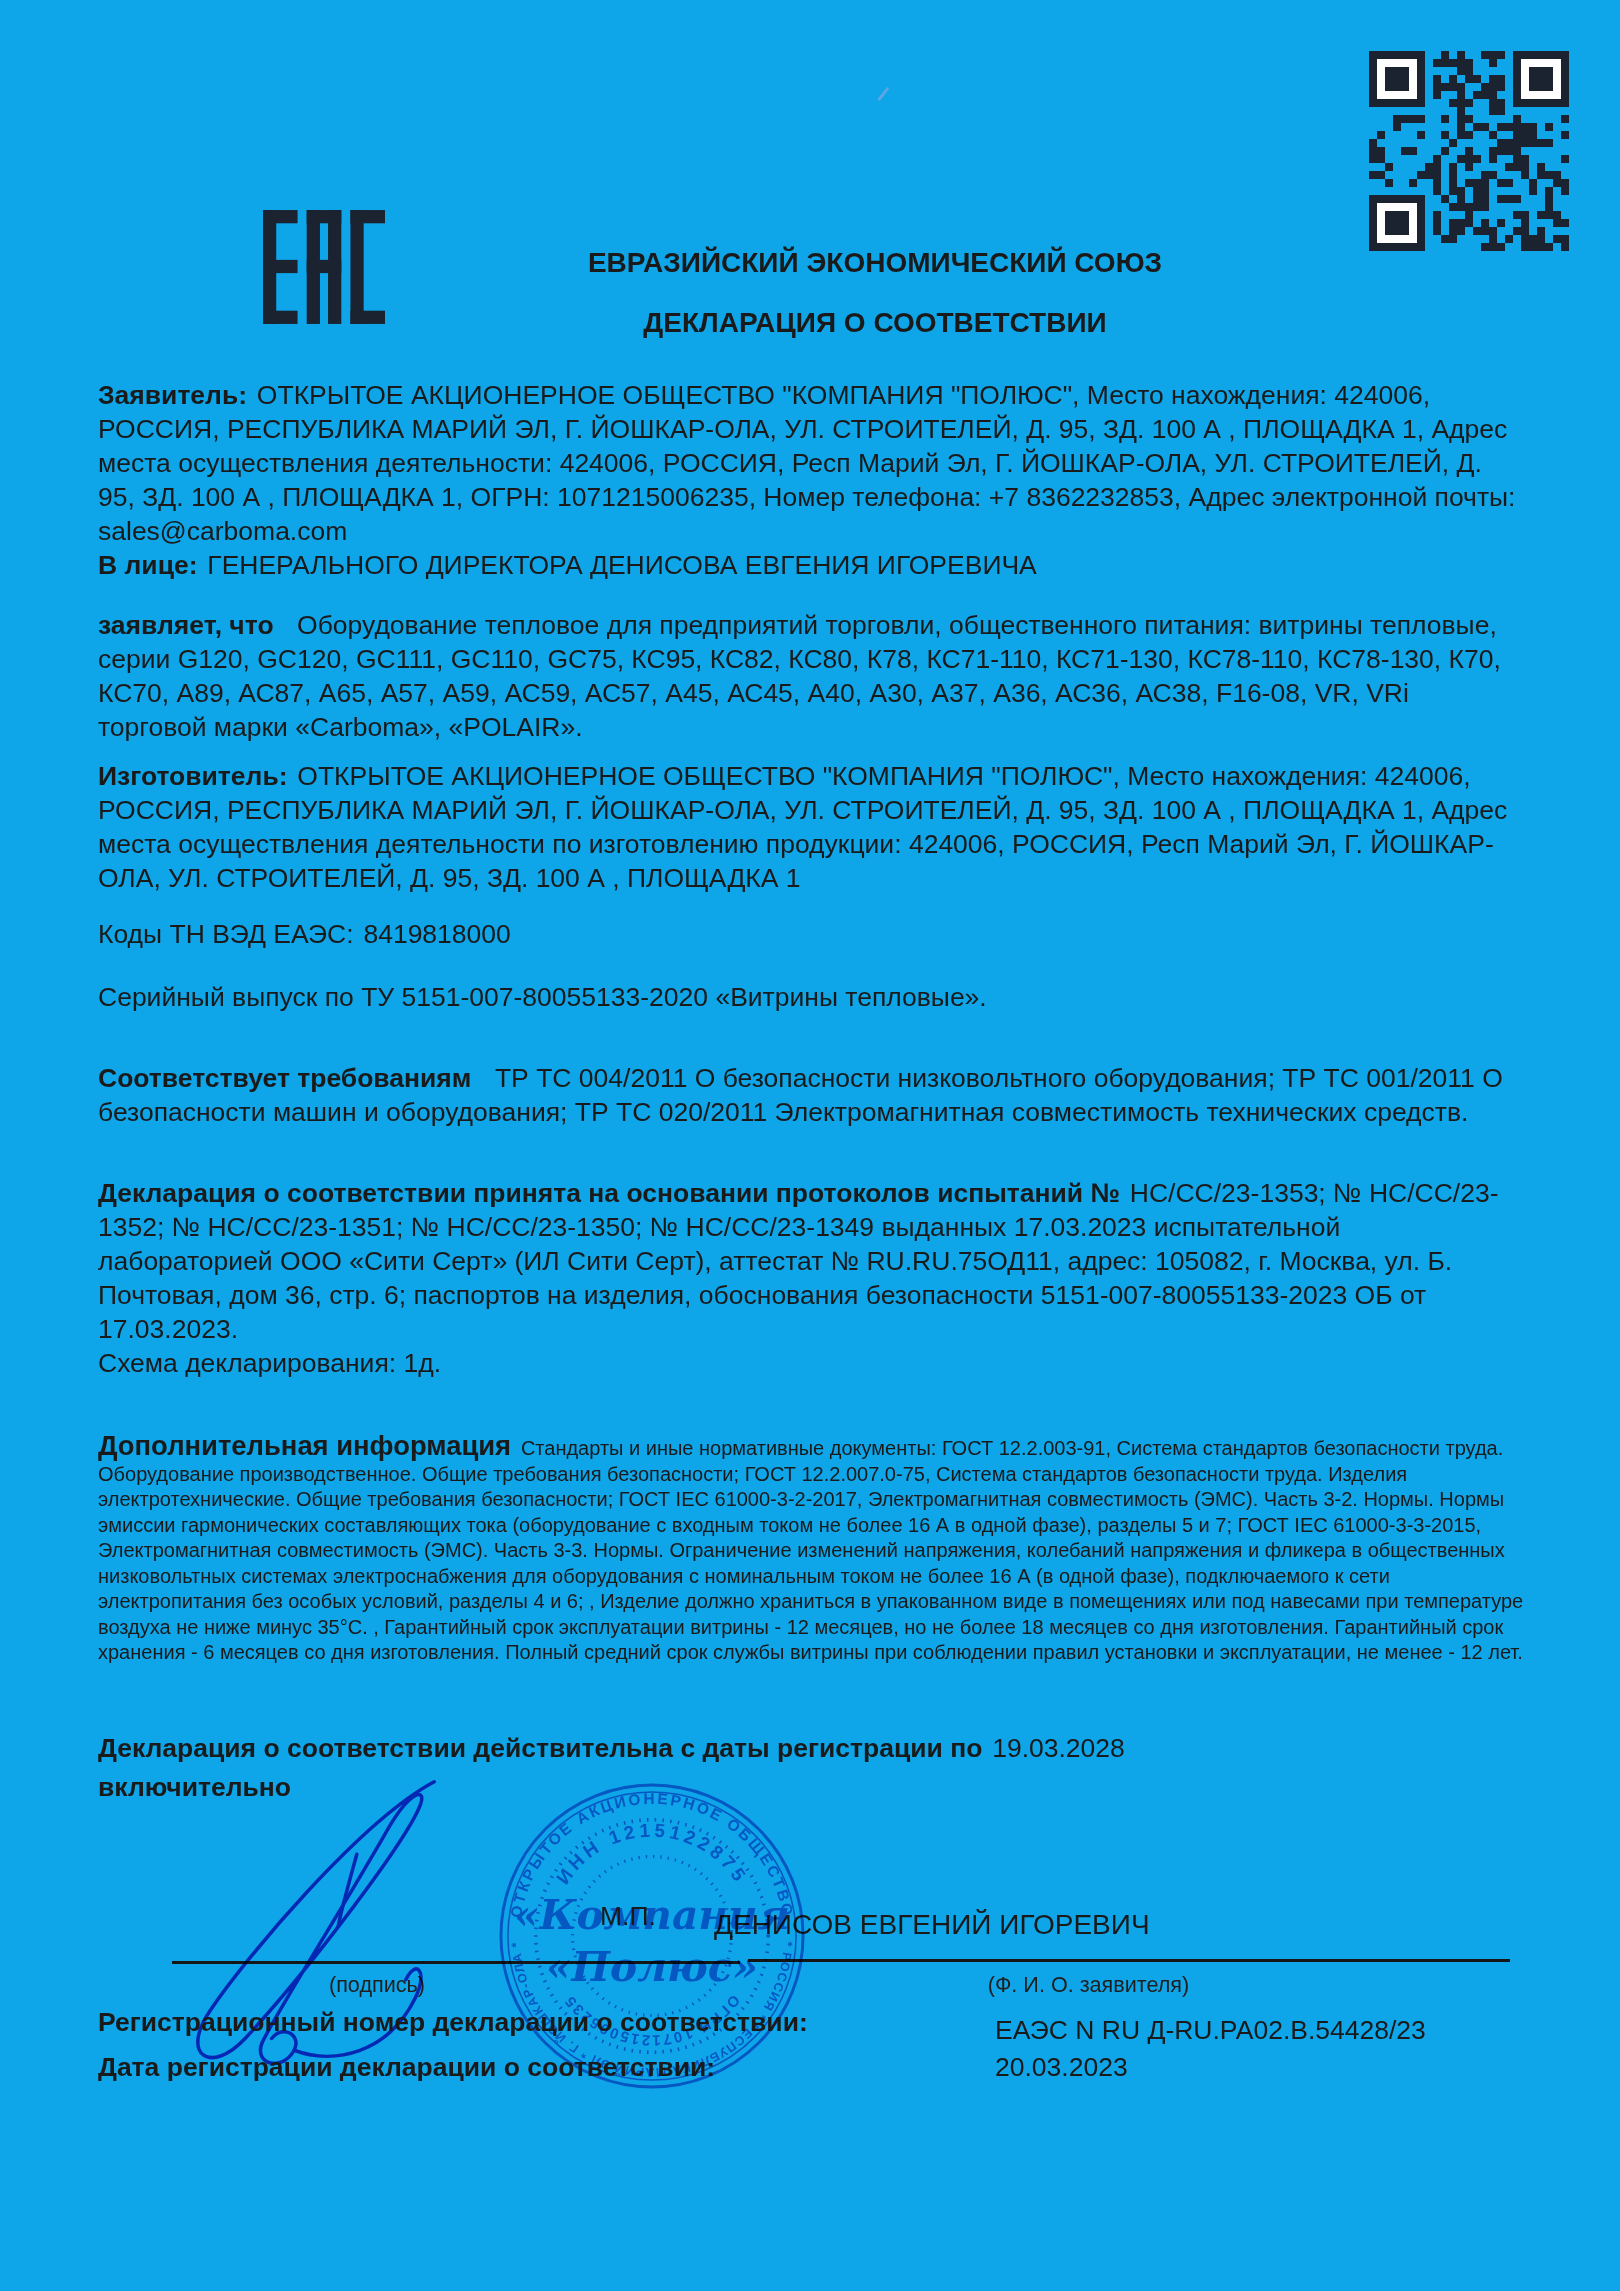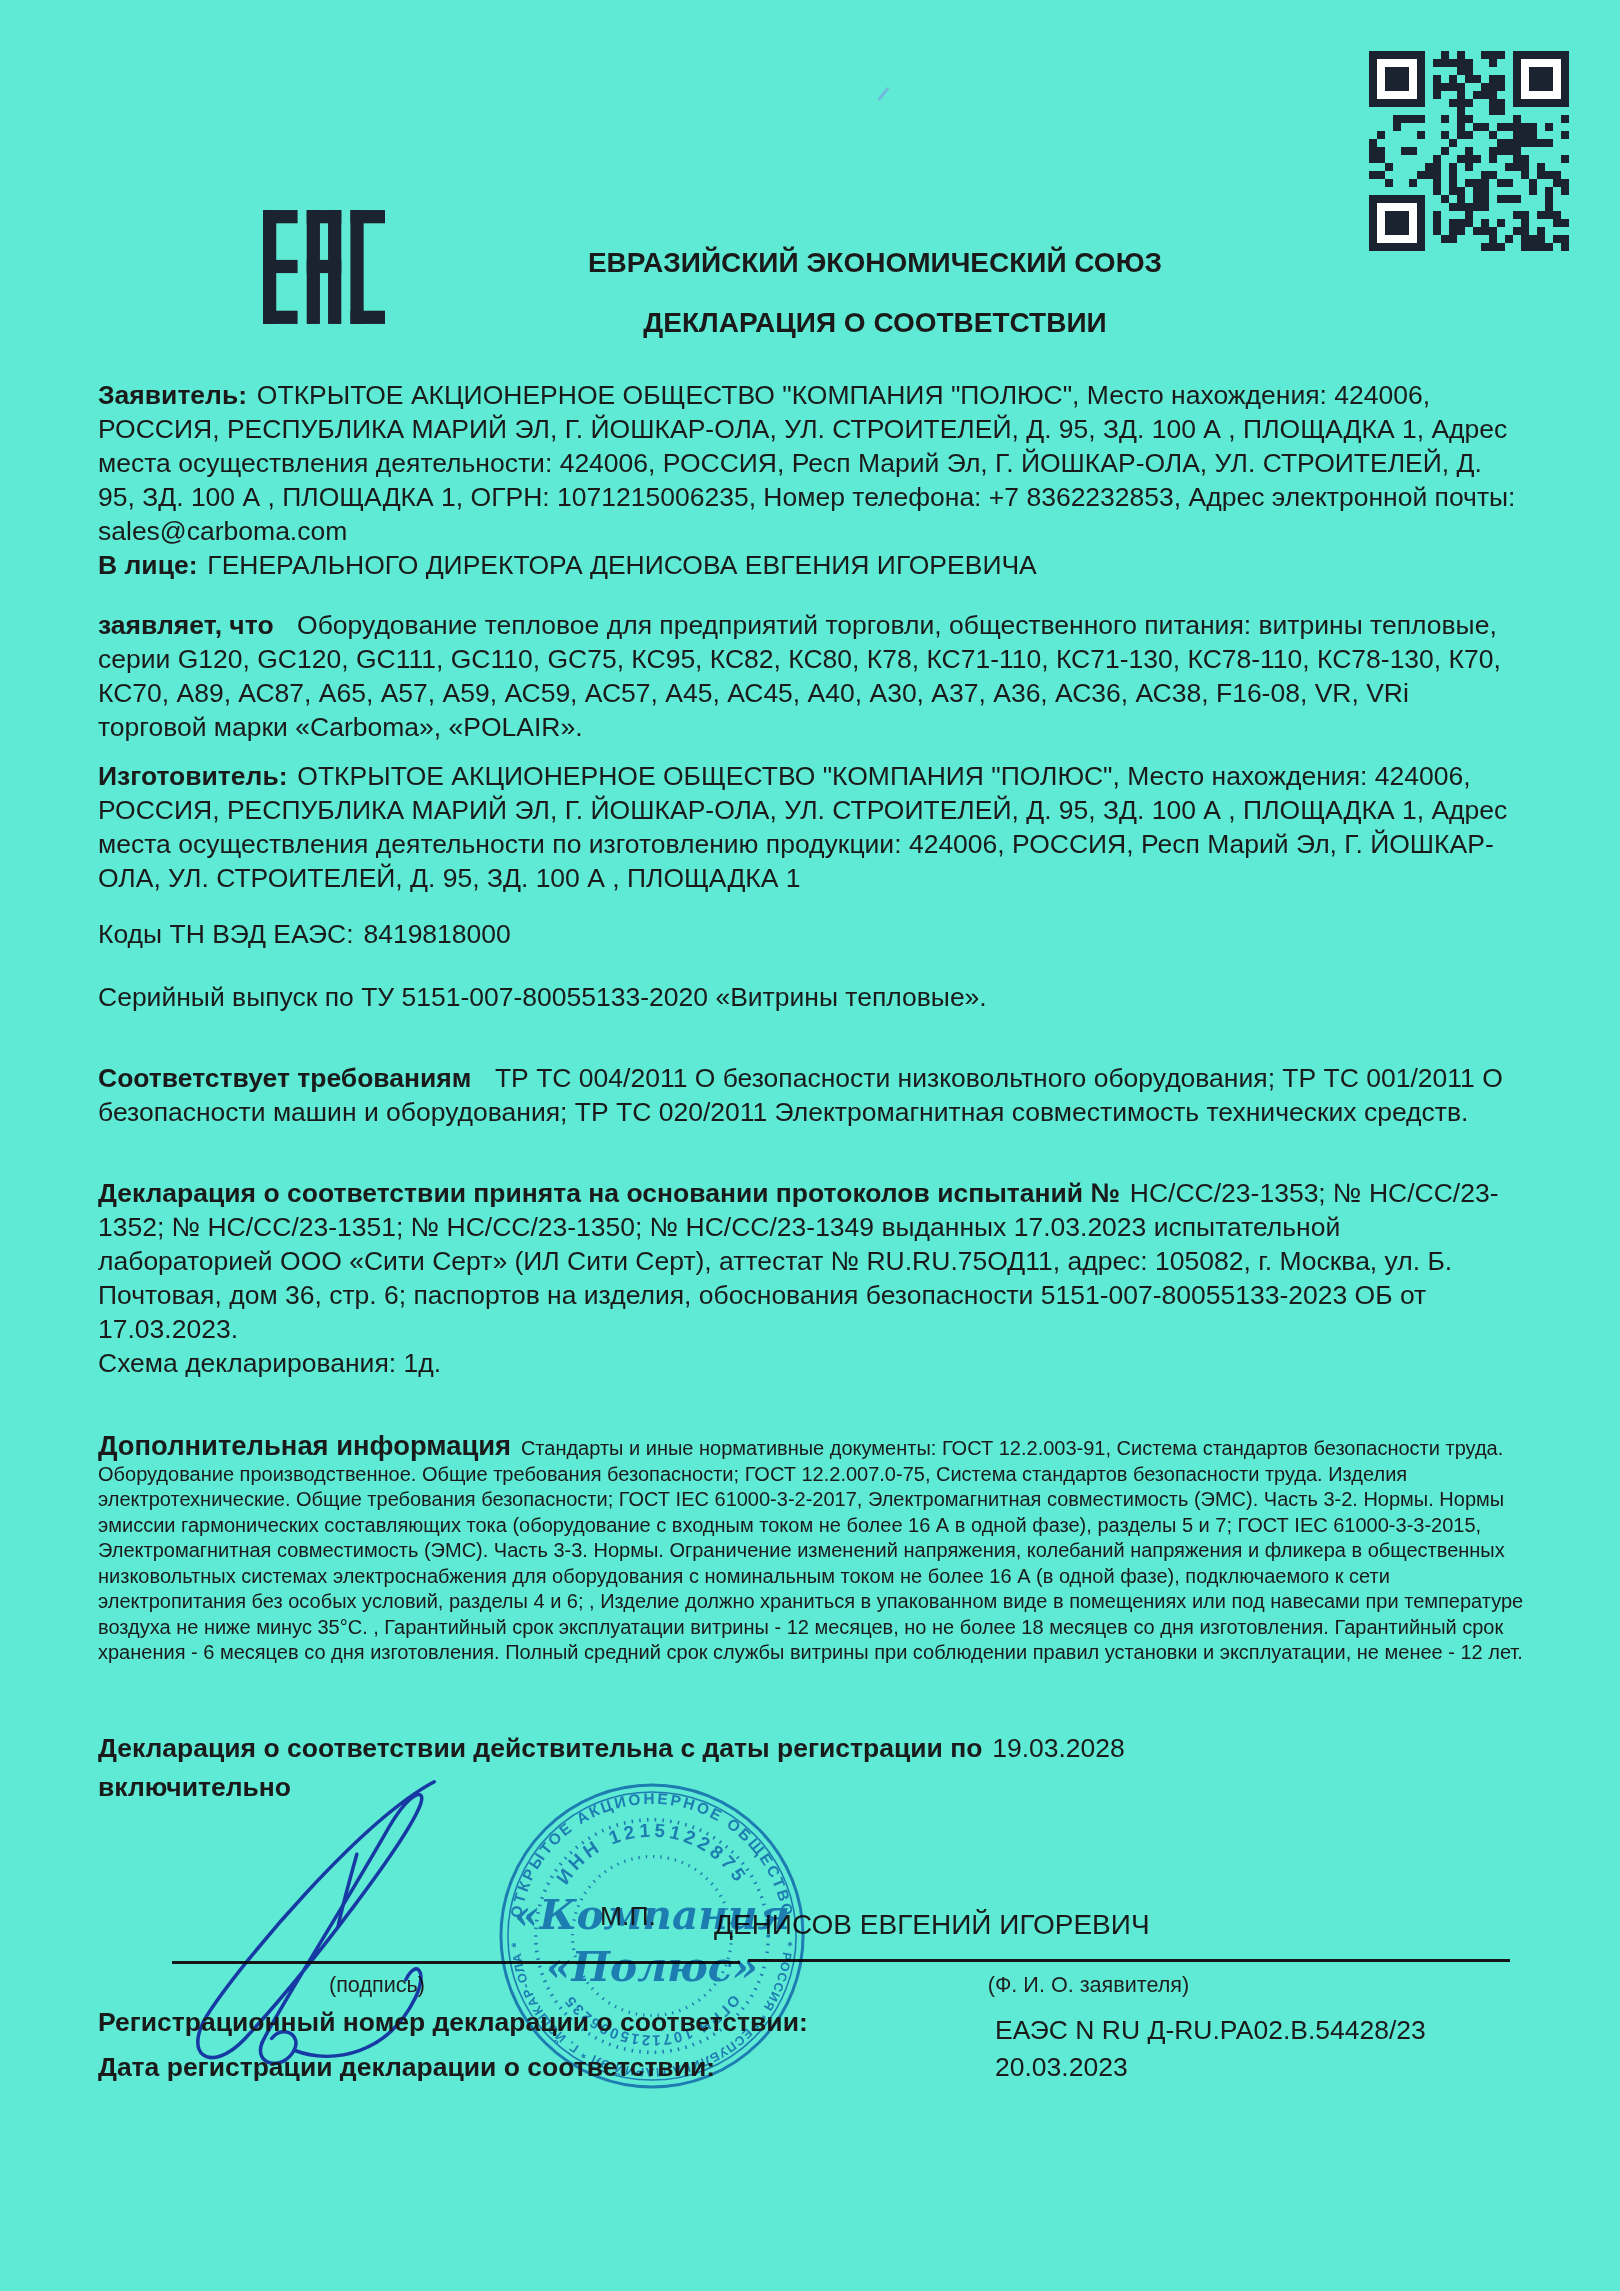--- a/index.html
+++ b/index.html
@@ -1,17 +1,17 @@
 <!DOCTYPE html>
 <html style="--stamp-blue: #3f7ed2; --signature-blue: #3e3ec4;"><head>
 <meta charset="utf-8">
 <style>
   html,body{margin:0;padding:0;background:#9a9a9a;}
   .page{
-    position:relative;width:1620px;height:2292px;background:#5eead4;
+    position:relative;width:1620px;height:2292px;background:#0ea5e9;
     font-family:"Liberation Sans",sans-serif;color:#1a1a1a;overflow:hidden;
     margin:0 auto;
   }
   .abs{position:absolute;}
   p{margin:0;}
   .body-text{font-size:26.5px;line-height:34px;}
   .small-text{font-size:20px;line-height:25.5px;}
   .lbl{font-weight:bold;}
   .gap-sm{margin-right:9.8px;text-align:right;}
   .gap-md{margin-right:23.5px;}

